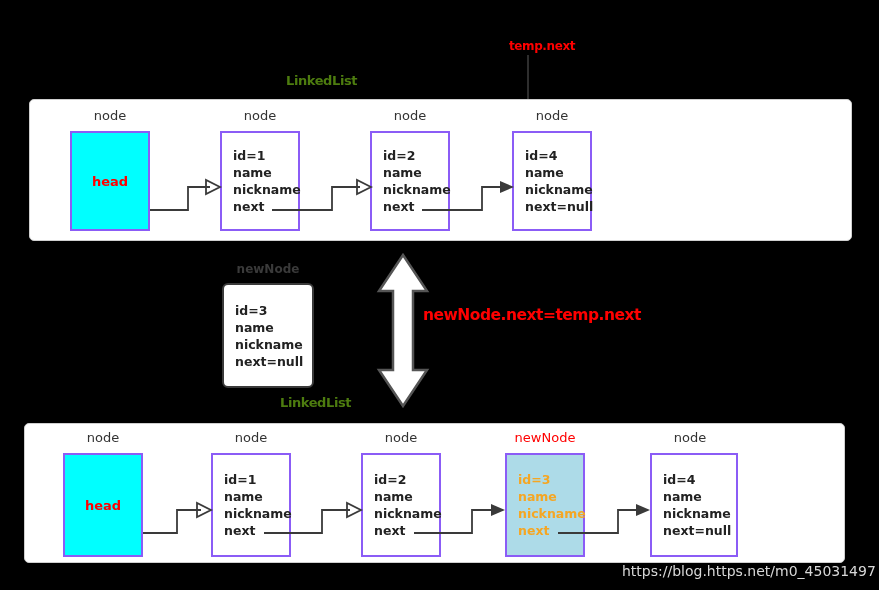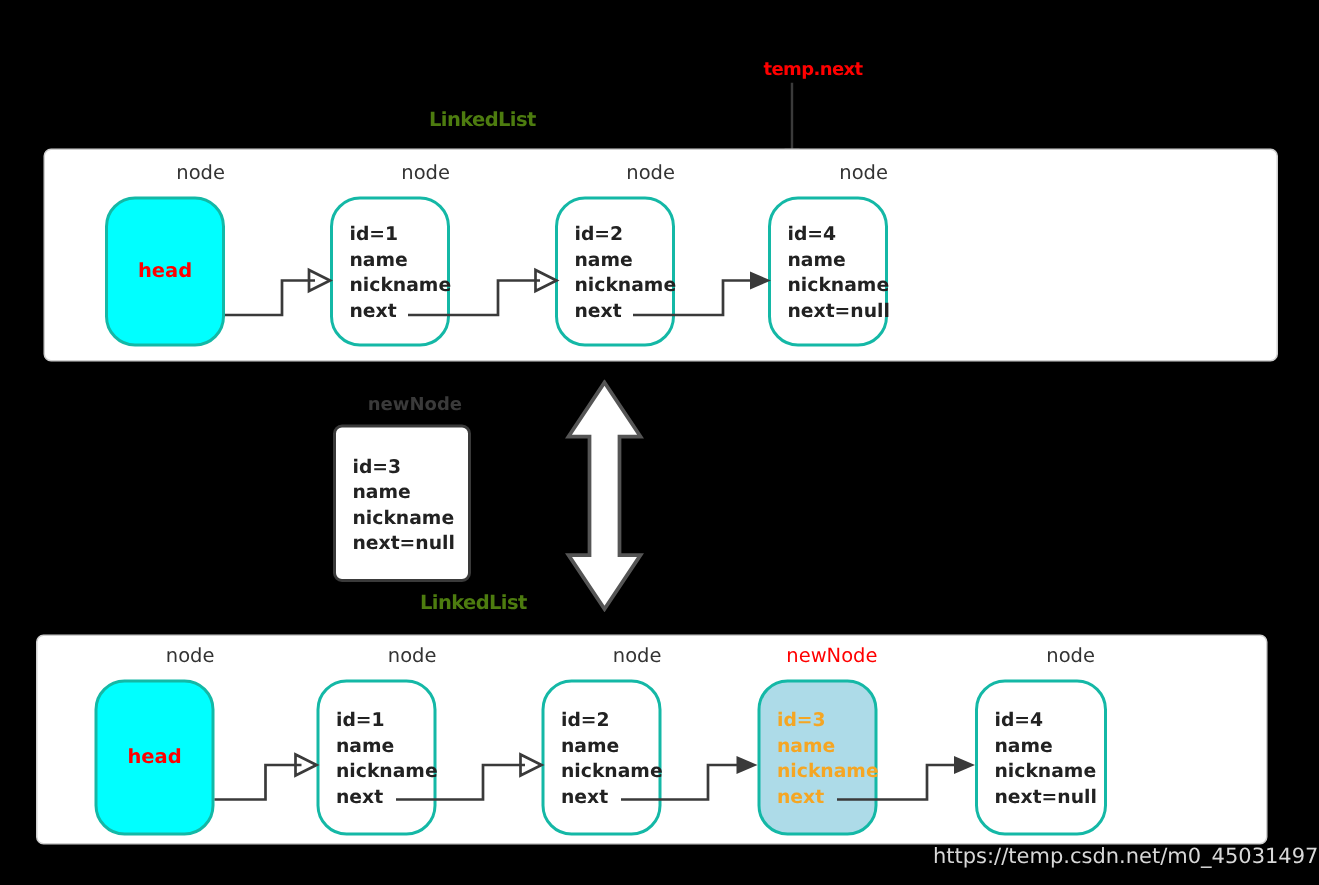--- a/index.html
+++ b/index.html
@@ -20,29 +20,29 @@
 
   
   .list-panel{
     position:absolute;background:#ffffff;border:1px solid #cfcfcf;border-radius:5px;
     box-sizing:border-box;
   }
 
   
   .node-caption{
     position:absolute;font-size:13px;color:#333333;white-space:nowrap;
-    text-align:right;
+    text-align:center;
   }
   .node-caption.gray-dim{color:#3a3a3a;font-weight:bold;font-size:12px;}
   .node-caption.red{color:#ff0000;}
 
   
   .node-box{
     position:absolute;box-sizing:border-box;
-    border:2px solid #14b8a6;border-radius:20px;background:#ffffff;
+    border:2px solid #8b5cf6;border-radius:0;background:#ffffff;
   }
   .node-box.head{background:#00ffff;}
   .node-box.newnode{background:#addbe8;}
   .node-box.plain-newnode{background:#ffffff;border-radius:6px;border:2px solid #3a3a3a;}
 
   .node-fields{
     position:absolute;left:11px;top:50%;transform:translateY(-50%);
     font-size:12.5px;font-weight:bold;color:#222222;line-height:17px;
     white-space:nowrap;
   }
@@ -146,20 +146,21 @@
       <div>nickname</div>
       <div>next=null</div>
     </div>
   </div>
 
   <svg class="big-arrow" style="left:375px;top:253px;width:56px;height:155px;" viewBox="0 0 56 155">
     <polygon points="28,2 52,38 38,38 38,117 52,117 28,153 4,117 18,117 18,38 4,38" fill="#ffffff" stroke="#555555" stroke-width="2.5" stroke-linejoin="miter"></polygon>
   </svg>
 
   <div class="annot" style="left:423px;top:304px;">
+    <div>newNode.next=temp.next</div>
   </div>
 
   <div class="red-label" style="left:280px;top:395px;">LinkedList</div>
 
   <div class="list-panel" style="left:24px;top:423px;width:821px;height:140px;"></div>
 
   <div class="node-caption" style="left:63px;top:430px;width:80px;">node</div>
   <div class="node-caption" style="left:211px;top:430px;width:80px;">node</div>
   <div class="node-caption" style="left:361px;top:430px;width:80px;">node</div>
   <div class="node-caption red" style="left:505px;top:430px;width:80px;">newNode</div>
@@ -218,15 +219,15 @@
   <svg class="conn" style="left:412px;top:493px;width:97px;height:50px;" viewBox="0 0 97 50">
     <path d="M2,40 L60,40 L60,17 L82,17" fill="none" stroke="#3a3a3a" stroke-width="1.8"></path>
     <polygon points="93,17 79,11 79,23" fill="#3a3a3a"></polygon>
   </svg>
 
   <svg class="conn" style="left:556px;top:493px;width:98px;height:50px;" viewBox="0 0 98 50">
     <path d="M2,40 L62,40 L62,17 L83,17" fill="none" stroke="#3a3a3a" stroke-width="1.8"></path>
     <polygon points="94,17 80,11 80,23" fill="#3a3a3a"></polygon>
   </svg>
 
-  <div class="watermark" style="left:622px;top:563px;">https://temp.csdn.net/m0_45031497</div>
+  <div class="watermark" style="left:622px;top:563px;">https://blog.https.net/m0_45031497</div>
 
 </div>
 
 </body></html>

